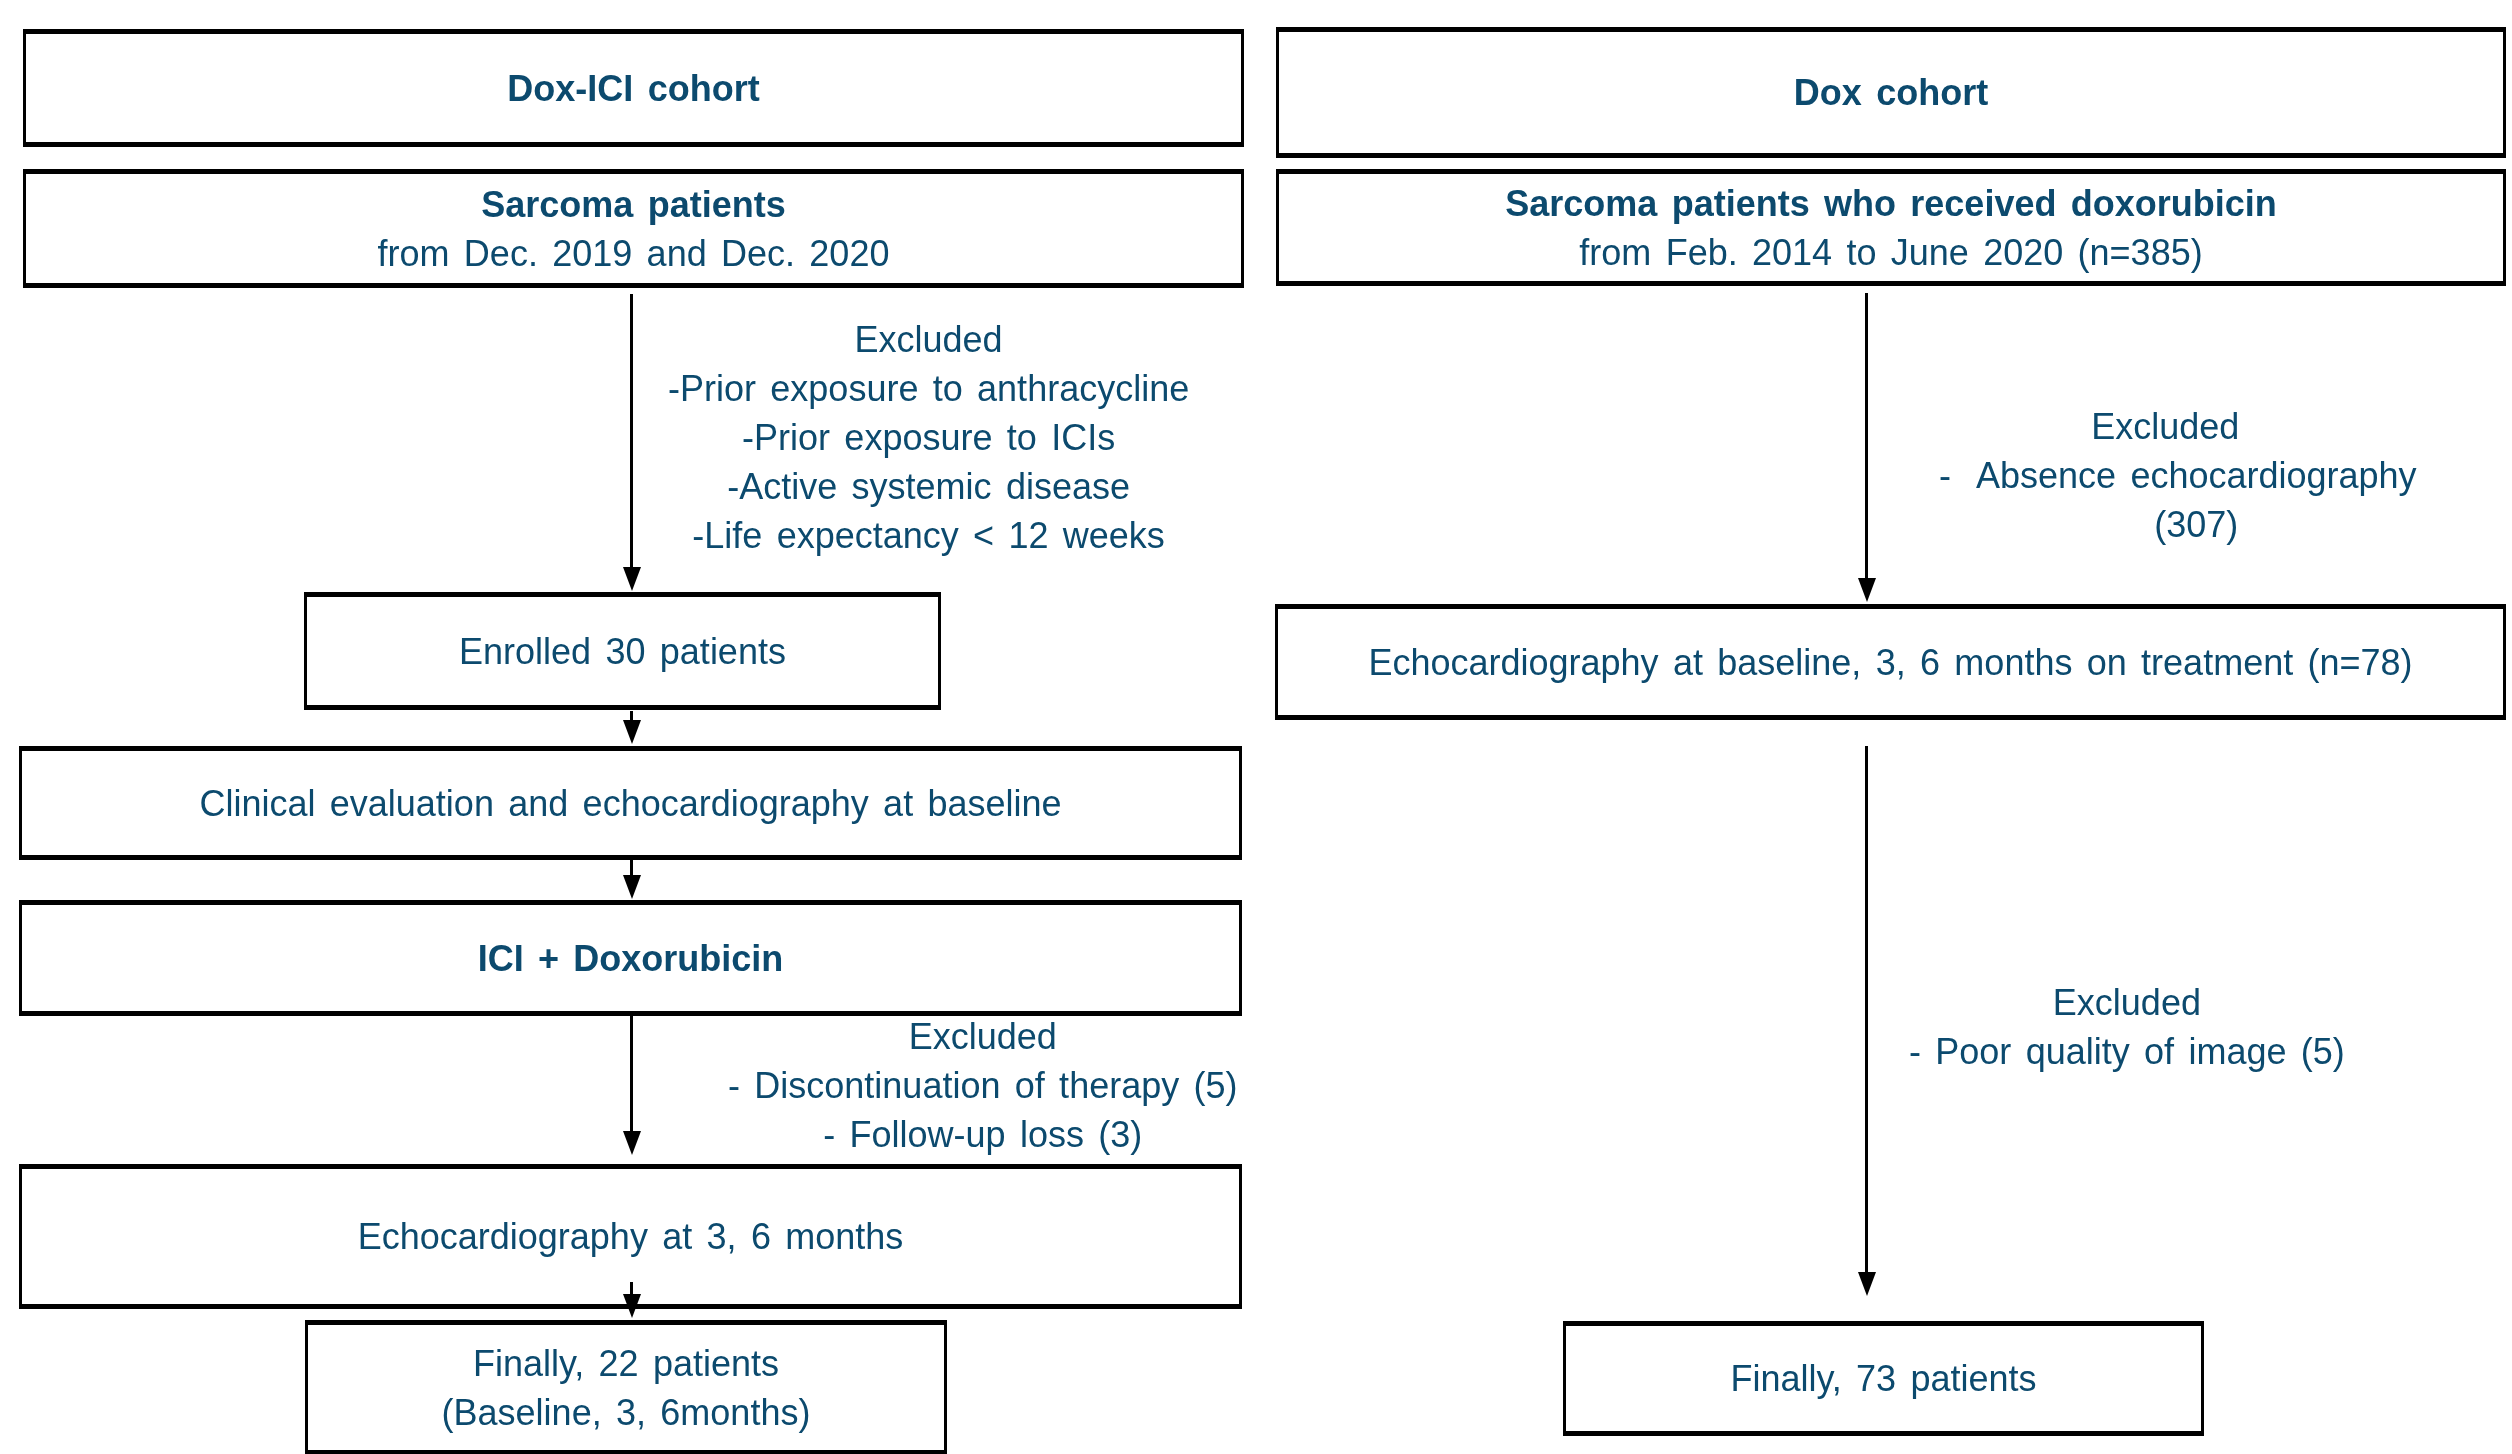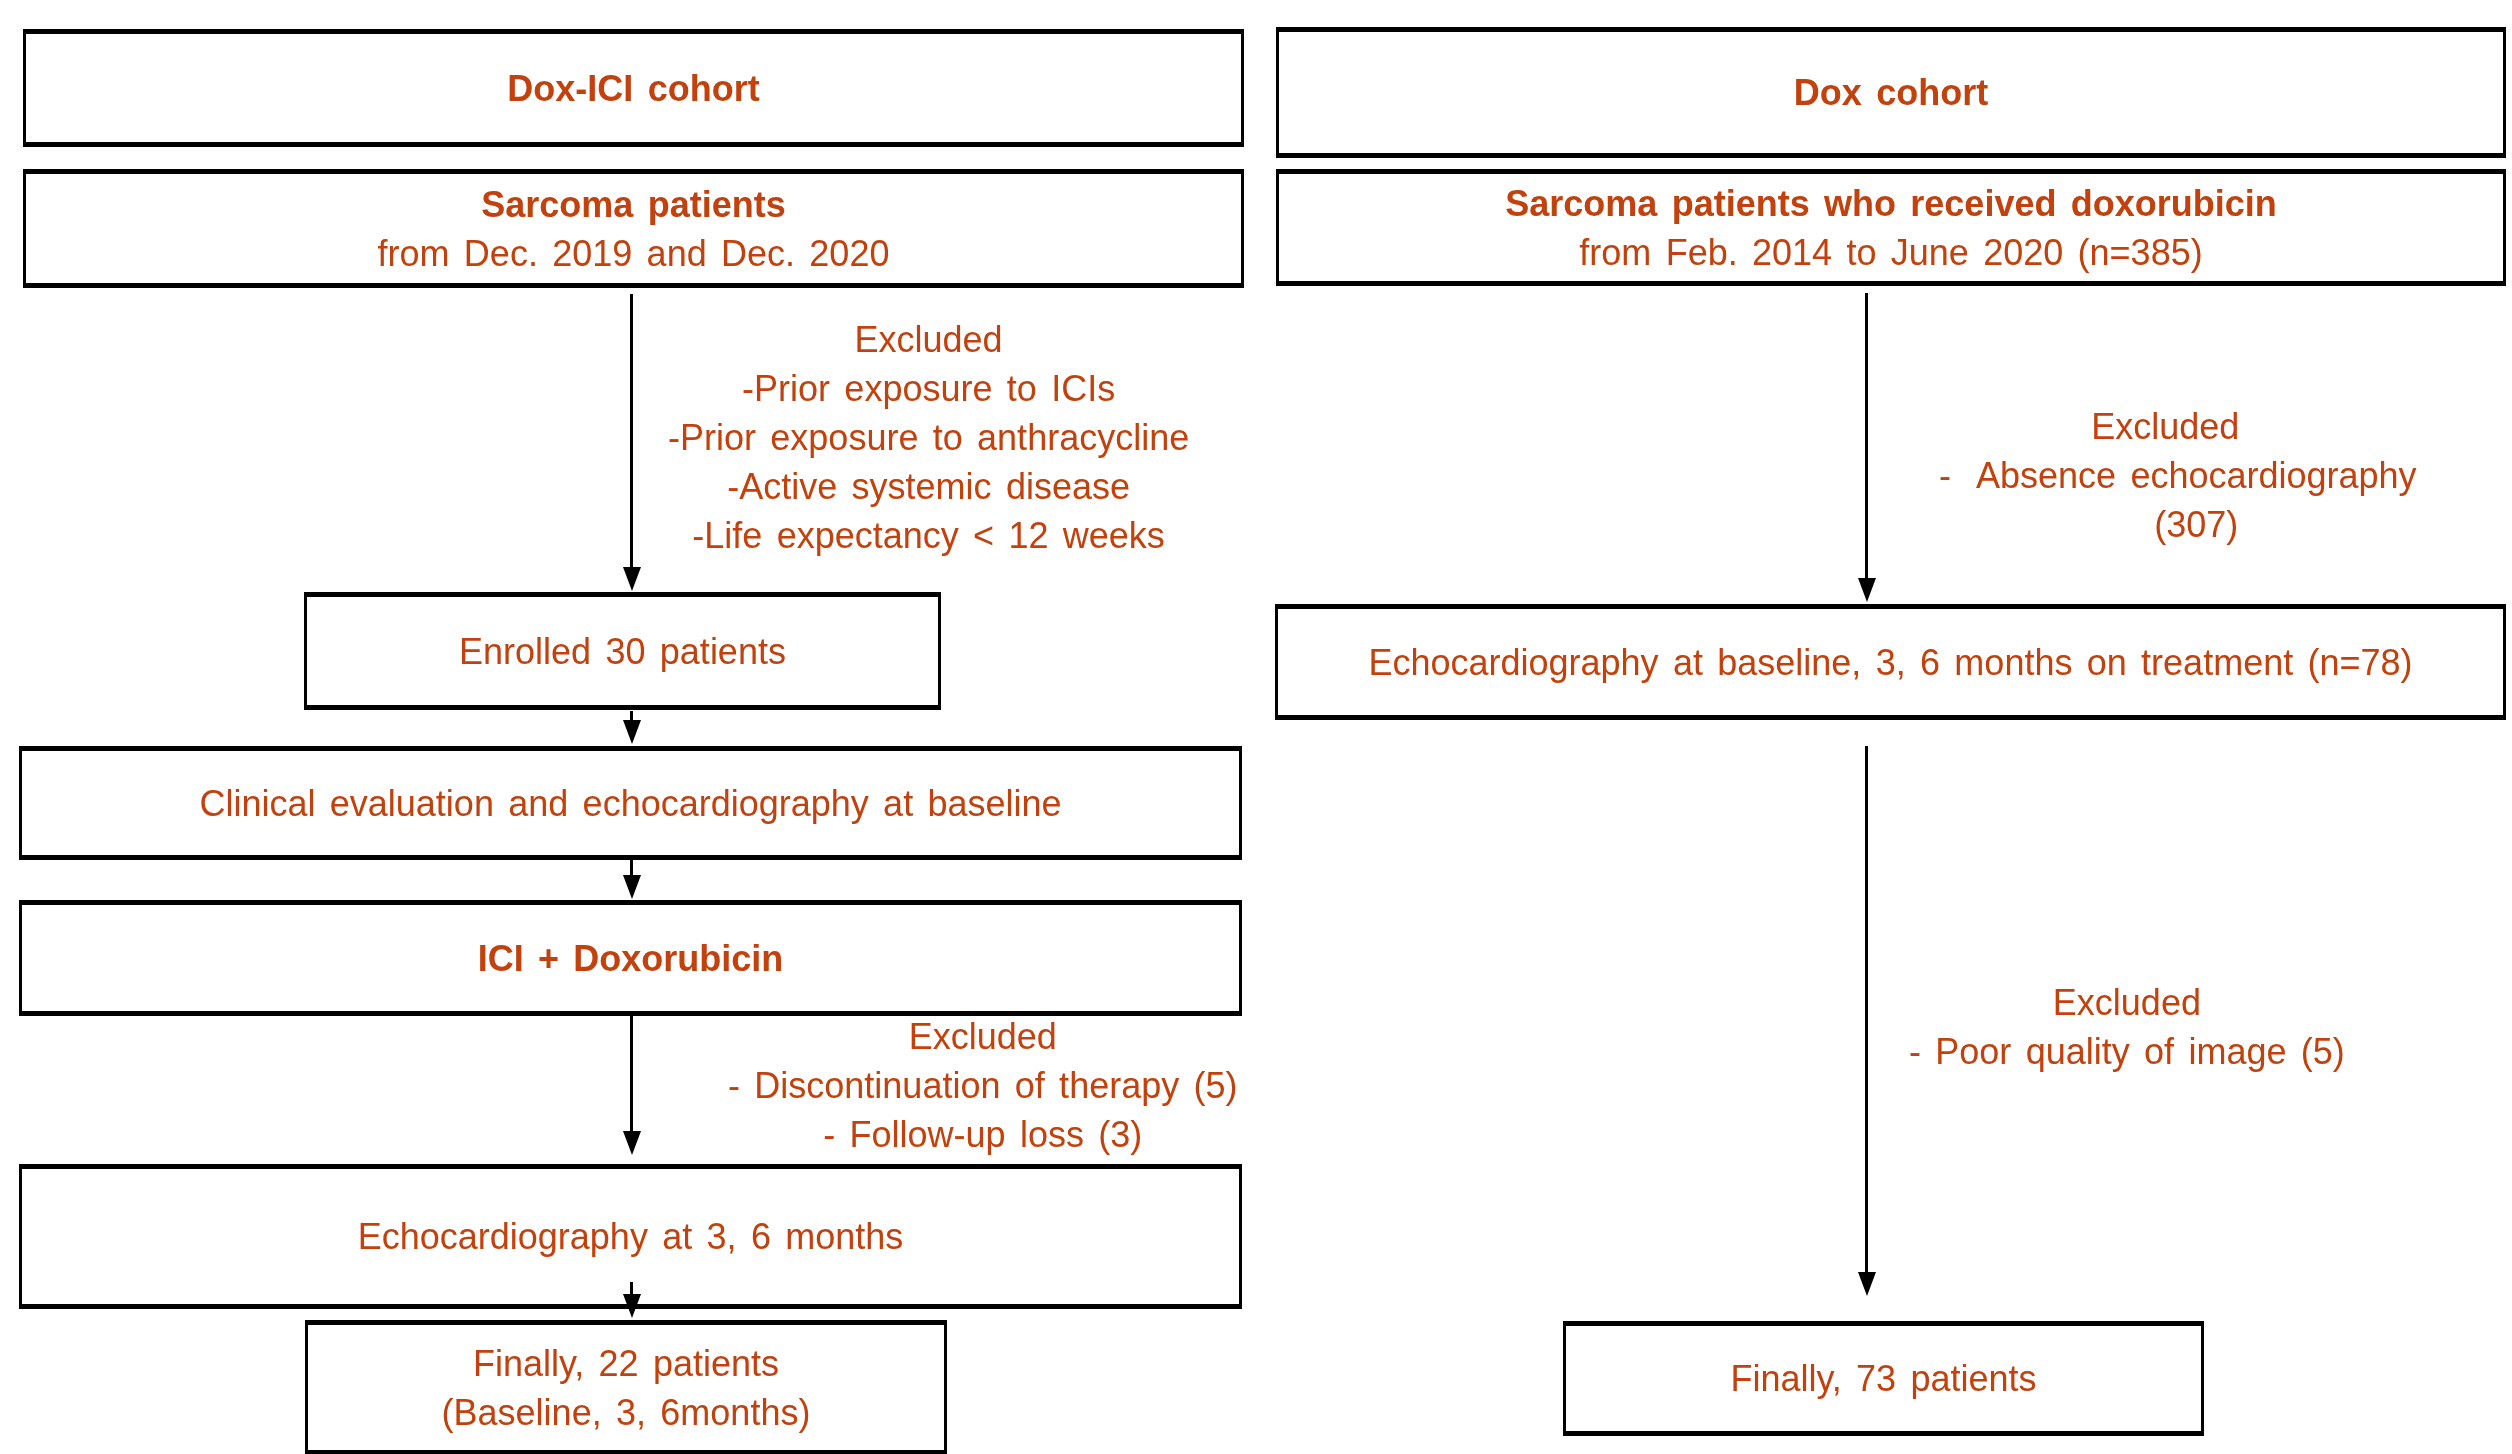--- a/index.html
+++ b/index.html
@@ -2,21 +2,21 @@
 <html style="font-size:10.7px"><head>
 <meta charset="utf-8">
 <style>
   html, body { margin: 0; padding: 0; background: #ffffff; }
   .canvas {
     position: relative;
     width: 2512px;
     height: 1454px;
     background: #ffffff;
     font-family: "Liberation Sans", "DejaVu Sans", sans-serif;
-    color: #c2410c;
+    color: #0c4a6e;
     font-size: 36px;
     line-height: 49px;
     word-spacing: 0.12em;
   }
   .box {
     position: absolute;
     box-sizing: border-box;
     border: solid #000000;
     border-width: 5.4px 3.3px;
     background: #ffffff;
@@ -65,22 +65,22 @@
     <div>from Dec. 2019 and Dec. 2020</div>
   </div>
 
   <div class="arrow" style="left:622px; top:294px; height:297px;">
     <div class="shaft"></div>
     <div class="head"></div>
   </div>
 
   <div class="note" style="left:668px; top:315px;">
     <div>Excluded</div>
+    <div>-Prior exposure to anthracycline</div>
     <div>-Prior exposure to ICIs</div>
-    <div>-Prior exposure to anthracycline</div>
     <div>-Active systemic disease</div>
     <div>-Life expectancy &lt; 12 weeks</div>
   </div>
 
   <div class="box" style="left:304px; top:592px; width:637px; height:118px;">
     <div>Enrolled 30 patients</div>
   </div>
 
   <div class="arrow" style="left:622px; top:711px; height:33px;">
     <div class="shaft"></div>

